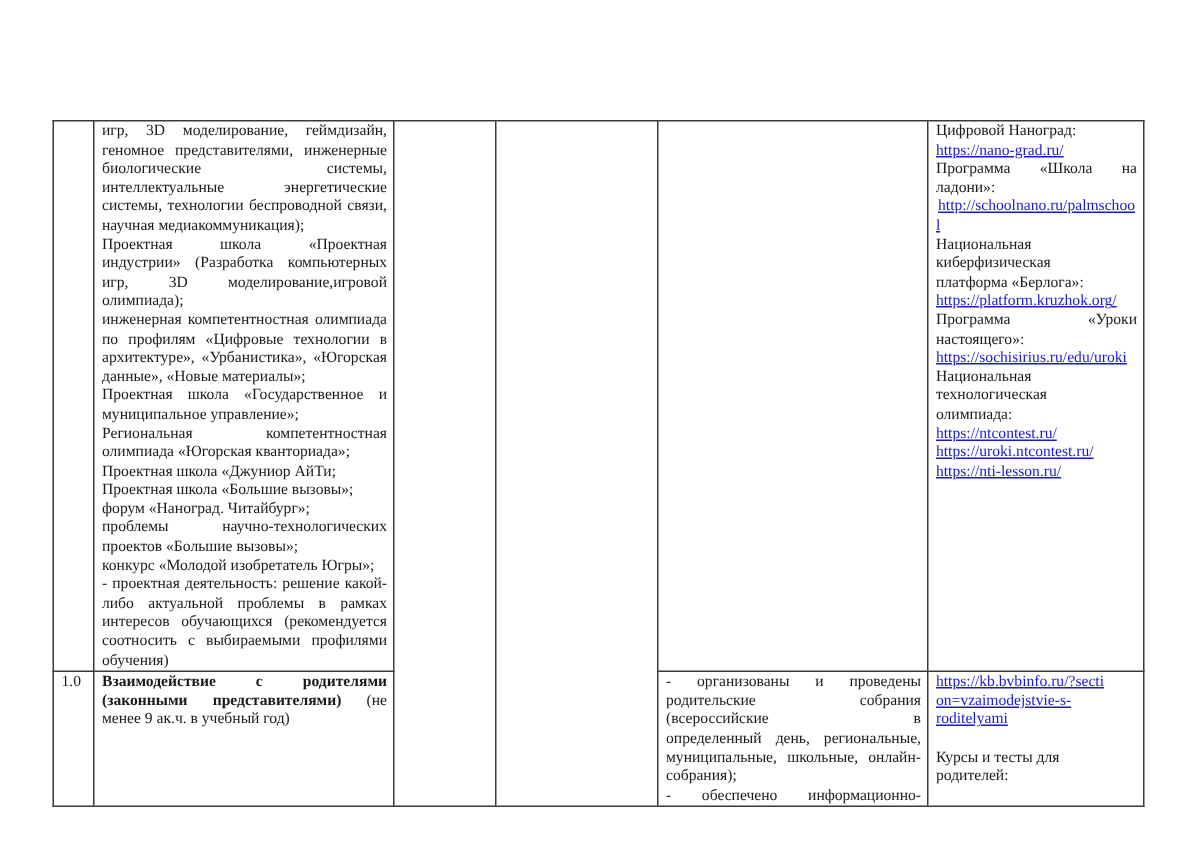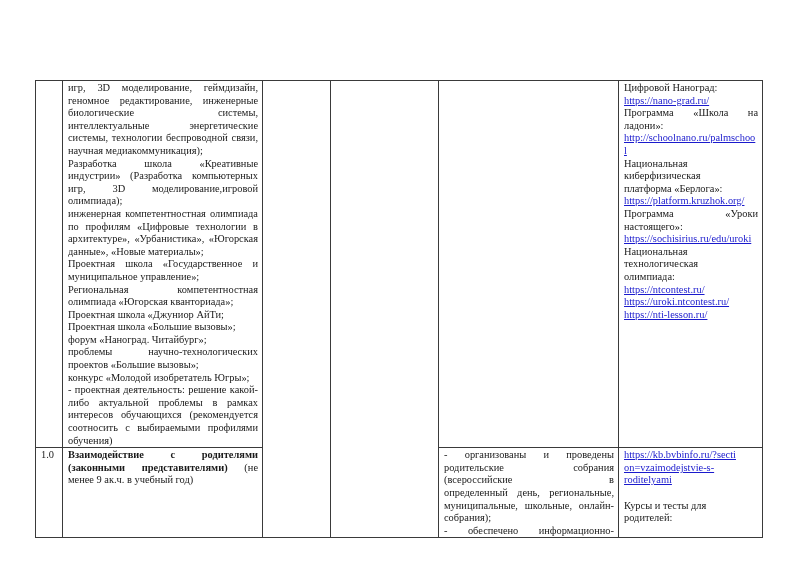--- a/index.html
+++ b/index.html
@@ -42,21 +42,21 @@
     .line { display: block; }
     .just {
       display: block;
       text-align: justify;
       text-align-last: justify;
     }
     a.link {
       color: #1a1acd;
       text-decoration: underline;
       display: block;
-      text-align: left;
+      text-align: center;
       text-align-last: left;
       word-break: break-all;
     }
     .bold { font-weight: bold; }
     .gap { display: block; height: 12.6px; }
   </style>
 </head>
 <body>
 
 <div class="page">
@@ -67,26 +67,26 @@
       <col style="width:68px">
       <col style="width:108px">
       <col style="width:180px">
       <col style="width:144px">
     </colgroup>
     <tbody>
         <tr style="height:355px">
       <td class="num"></td>
       <td id="r1-desc">
             <span class="just">игр, 3D моделирование, геймдизайн,</span>
-            <span class="just">геномное редактирование, инженерные</span>
+            <span class="just">геномное представителями, инженерные</span>
             <span class="just">биологические системы,</span>
             <span class="just">интеллектуальные энергетические</span>
             <span class="just">системы, технологии беспроводной связи,</span>
             <span class="line">научная медиакоммуникация);</span>
-            <span class="just">Разработка школа «Креативные</span>
+            <span class="just">Проектная школа «Проектная</span>
             <span class="just">индустрии» (Разработка компьютерных</span>
             <span class="just">игр, 3D моделирование,игровой</span>
             <span class="line">олимпиада);</span>
             <span class="just">инженерная компетентностная олимпиада</span>
             <span class="just">по профилям «Цифровые технологии в</span>
             <span class="just">архитектуре», «Урбанистика», «Югорская</span>
             <span class="line">данные», «Новые материалы»;</span>
             <span class="just">Проектная школа «Государственное и</span>
             <span class="line">муниципальное управление»;</span>
             <span class="just">Региональная компетентностная</span>

